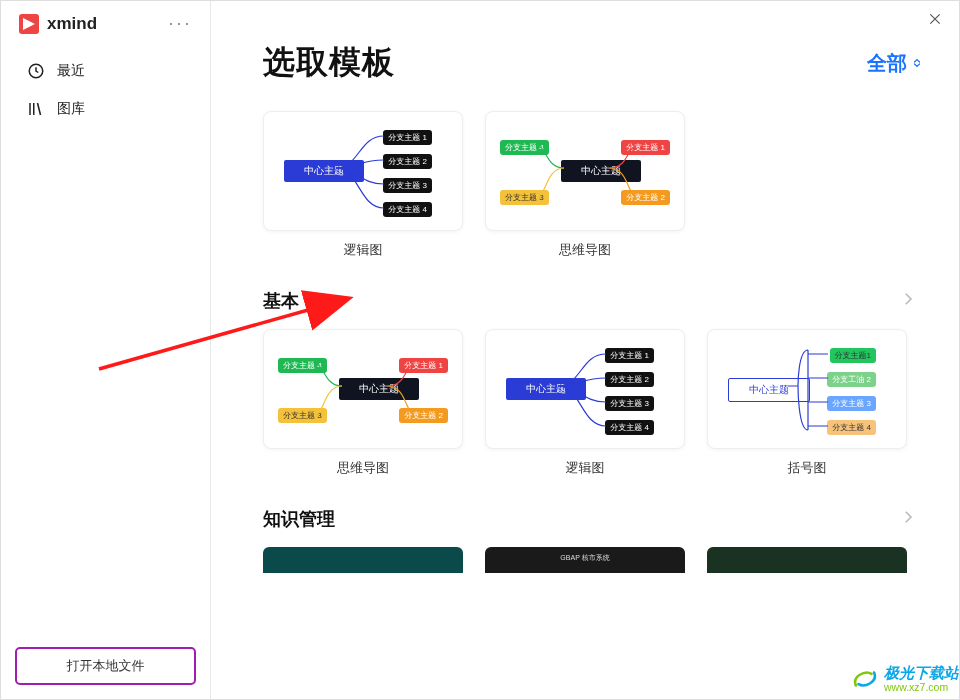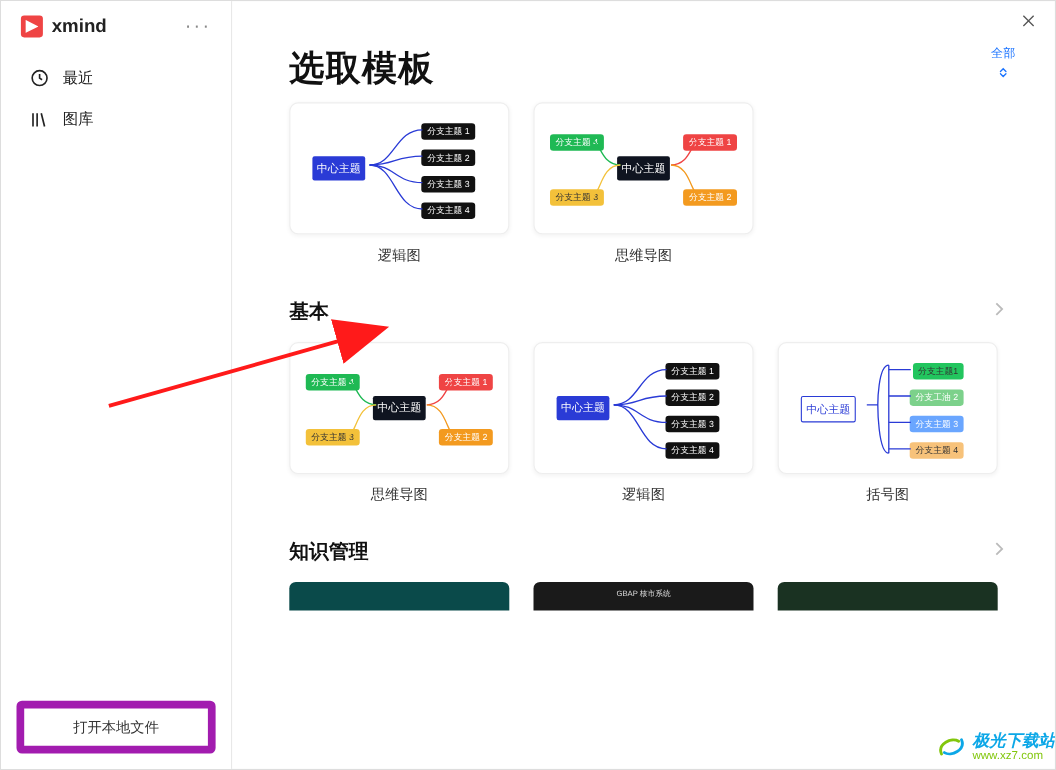--- a/index.html
+++ b/index.html
@@ -17,40 +17,40 @@
   .sb-header { display:flex; align-items:flex-end; padding: 12px 18px; gap:8px; }
   .logo { width:20px; height:20px; background:#ef4444; border-radius:3px; position:relative; }
   .logo::after{ content:""; position:absolute; inset:4px; background:#fff; clip-path: polygon(0 0,100% 50%,0 100%);}
   .logo-text { font-weight:700; font-size:17px; color:#222; }
   .sb-more { margin-left:auto; color:#888; font-size:18px; letter-spacing:2px; cursor:pointer;}
   .sb-nav { padding: 8px 14px 8px 14px; display:flex; flex-direction:column; gap:4px;}
   .sb-item { display:flex; align-items:center; gap:12px; padding:8px 12px; border-radius:6px; font-size:14px; color:#222; cursor:pointer;}
   .sb-item.active { background:#eceff1; }
   .sb-icon { width:18px; height:18px; display:flex; align-items:center; justify-content:center; color:#222;}
   .sb-footer { margin-top:auto; padding:14px; }
-  .open-btn { width:100%; padding:8px 10px; font-size:13px; background:#fff; border:7px solid #a21caf; border-radius:5px; cursor:pointer; color:#333;}
+  .open-btn { width:100%; padding:8px 10px; font-size:13px; background:#fff; border:2px solid #a21caf; border-radius:5px; cursor:pointer; color:#333;}
   .close-x { position:absolute; top:10px; right:16px; font-size:18px; color:#666; cursor:pointer;}
   .main { position:absolute; left:210px; top:0; right:0; bottom:0; overflow:hidden; }
   .content { padding: 40px 36px 0 52px; overflow:auto; height:100%; }
-  .title-row { display:flex; align-items:flex-start; margin-bottom: 8px;}
+  .title-row { display:flex; align-items:center; margin-bottom: 26px;}
   .page-title { font-size:32px; font-weight:800; letter-spacing:1px; }
-  .filter { margin-left:auto; color:#1a73ff; font-size:11px; font-weight:400; display:flex; align-items:center; gap:4px; cursor:pointer;flex-direction:column;}
+  .filter { margin-left:auto; color:#1a73ff; font-size:20px; font-weight:700; display:flex; align-items:center; gap:4px; cursor:pointer;}
   .filter svg{width:12px;height:12px;}
   .section-head { display:flex; align-items:center; margin: 4px 0 16px 0;}
   .section-title { font-size:18px; font-weight:700; }
   .section-arrow { margin-left:auto; color:#aaa; cursor:pointer; padding-right:6px;}
   .cards { display:flex; gap:22px; flex-wrap:wrap; margin-bottom:30px;}
   .card { width:200px; display:flex; flex-direction:column; align-items:center; gap:10px;}
   .card-box { width:200px; height:120px; background:#fff; border:1px solid #eee; border-radius:8px; box-shadow:0 1px 4px rgba(0,0,0,0.05); position:relative; overflow:hidden;}
   .card-label { font-size:13px; color:#333;}
   .knowledge-row { display:flex; gap:22px; margin-top:12px; margin-bottom:20px;}
   .knowledge-card { width:200px; height:26px; border-radius:6px 6px 0 0; }
   .kc0{background:#0a4a4a;} .kc1{background:#1a1a1a;} .kc2{background:#1a3222;}
   
-  .mm-center { position:absolute; background:#2a3bd6; color:#fff; font-size:10px; padding:4px 4px; border-radius:2px;}
+  .mm-center { position:absolute; background:#2a3bd6; color:#fff; font-size:10px; padding:4px 20px; border-radius:2px;}
   .mm-center.dark { background:#0f1420; }
   .mm-center.outline { background:#fff; color:#2a3bd6; border:1.5px solid #2a3bd6; }
   .mm-node { position:absolute; font-size:8px; color:#fff; padding:2px 5px; border-radius:3px;text-align:right;}
   .ng{background:#1fb954;} .nr{background:#ef4444;} .ny{background:#f3c13a;color:#333;} .no{background:#f39a1f;} .nd{background:#111;} 
   .nb{background:#6aa6ff;} .npg{background:#7cd18b;} .npr{background:#22c55e;color:#333;} .npo{background:#f7c27a;color:#333;}
   
   .arrow-ann { position:absolute; left:92px; top:182px; pointer-events:none; }
   
   .wm { position:absolute; right:0; bottom:6px; display:flex; align-items:center; gap:6px; opacity:0.95;}
   .wm-logo{ width:26px; height:22px; }

